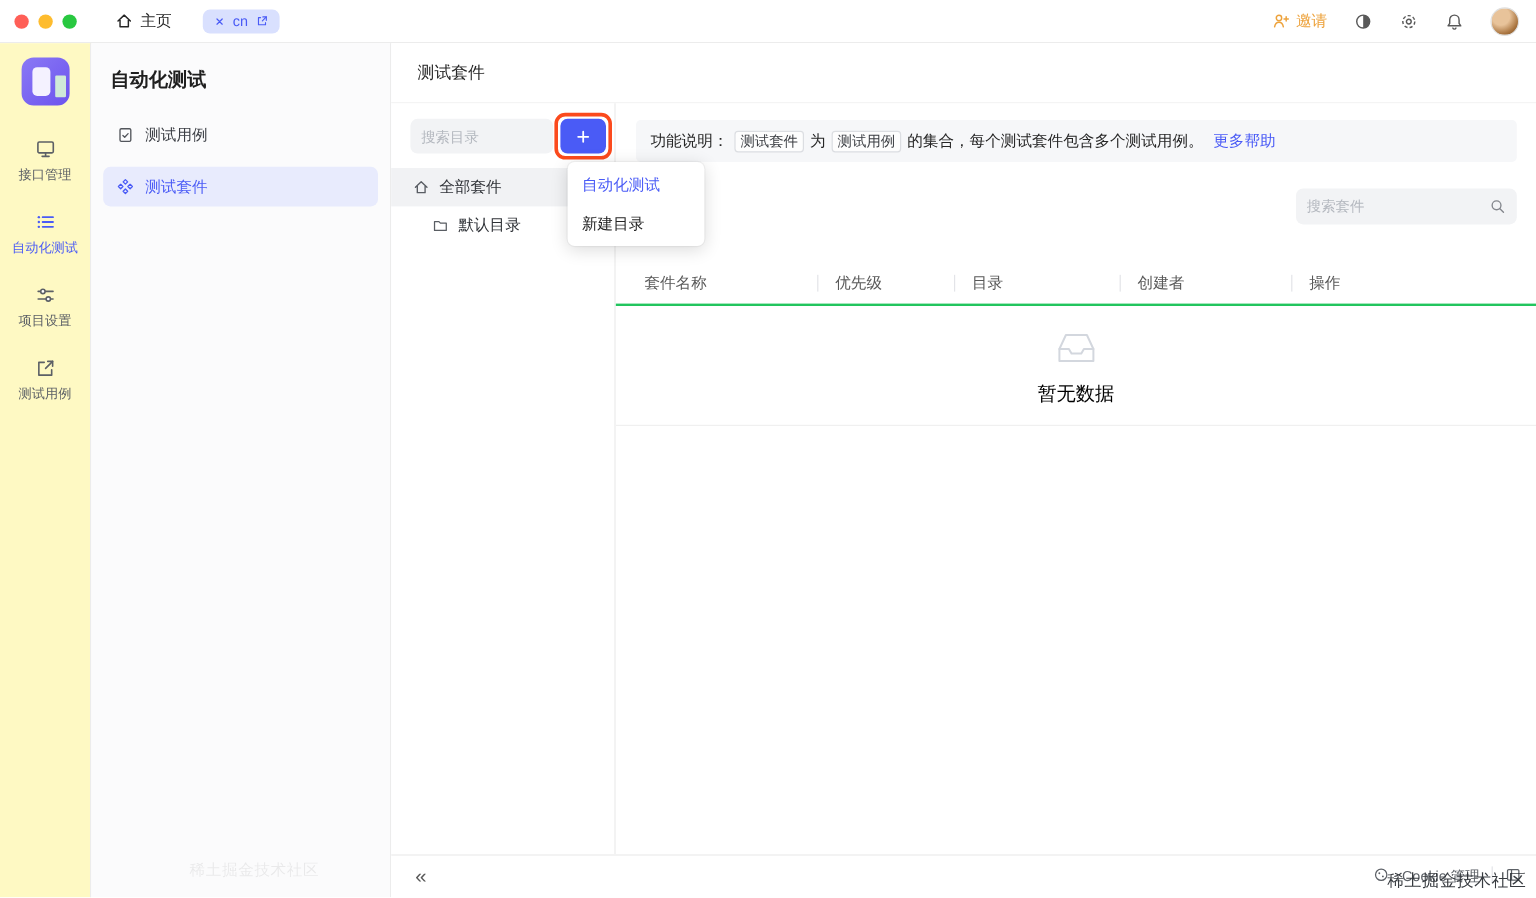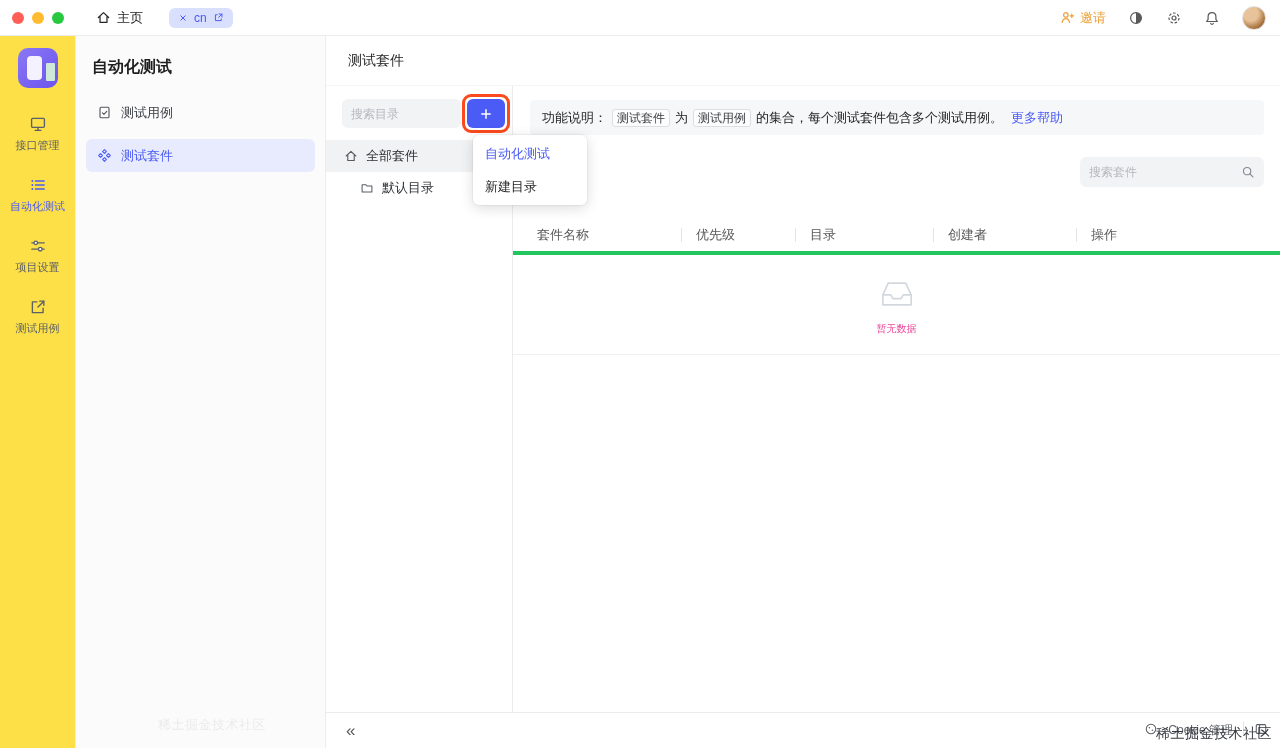--- a/index.html
+++ b/index.html
@@ -29,21 +29,21 @@
   .invite { display:flex; align-items:center; gap:5px; color:#eda23b; font-size:13px; }
   .tb-icon { color:#595959; }
   .avatar {
     width:24px; height:24px; border-radius:50%;
     background:radial-gradient(circle at 35% 30%, #e8c39a 0 35%, #a9743f 70%, #6e4a26 100%);
     border:1px solid #e0e0e0;
   }
 
   
   .primary-sidebar {
-    position:absolute; top:36px; left:0; bottom:0; width:76px; background:#fde047;
+    position:absolute; top:36px; left:0; bottom:0; width:76px; background:#fef9c3;
     border-right:1px solid #ececec; display:flex; flex-direction:column; align-items:center;
   }
   .app-logo {
     width:40px; height:40px; border-radius:10px; margin-top:12px;
     background:linear-gradient(135deg,#8a79f5,#6c53ee); position:relative;
   }
   .app-logo::after {
     content:""; position:absolute; left:9px; top:8px; width:15px; height:24px;
     background:#f4f2ff; border-radius:4px; box-shadow:16px 4px 0 -3px #cfe9d8;
   }
@@ -122,29 +122,29 @@
   .content-search-row { display:flex; justify-content:flex-end; margin:22px 16px 0 0; }
   .suite-search {
     width:184px; height:30px; background:#f2f3f5; border-radius:6px; display:flex; align-items:center; padding:0 9px;
   }
   .suite-search input {
     flex:1; min-width:0; background:transparent; border:none; outline:none; font-size:12px; color:#262626; font-family:inherit;
   }
   .suite-search input::placeholder { color:#b4b8bf; }
   .suite-search .icon { color:#84878d; }
 
-  .table-head { display:flex; align-items:center; height:36px; margin-top:32px; border-bottom:4px solid #22c55e; font-size:13px; color:#595959; }
+  .table-head { display:flex; align-items:center; height:36px; margin-top:32px; border-bottom:2px solid #22c55e; font-size:13px; color:#595959; }
   .th { display:flex; align-items:center; height:100%; }
   .th:first-child { padding-left:24px; }
   .th + .th::before { content:""; width:1px; height:14px; background:#e3e4e8; margin-right:14px; }
   .th.c1 { width:168px; } .th.c2 { width:138px; } .th.c3 { width:114px; } .th.c4 { width:143px; } .th.c5 { flex:1; }
 
   .empty { height:100px; display:flex; flex-direction:column; align-items:center; justify-content:center; gap:8px; border-bottom:1px solid #f0f0f0; }
   .empty .icon { color:#d3d7de; }
-  .empty-text { font-size:10px; color:#ec4899; }
+  .empty-text { font-size:16px; color:#000000; }
 
   
   .bottom-bar {
     position:absolute; left:0; right:0; bottom:0; height:36px; border-top:1px solid #ececec;
     display:flex; align-items:center; padding:0 12px 0 20px; background:#fff;
   }
   .collapse-btn { font-size:17px; color:#595959; cursor:pointer; line-height:1; }
   .bb-right { margin-left:auto; display:flex; align-items:flex-start; gap:10px; color:#5c6066; }
   .bb-label { font-size:12px; color:#5c6066; }
   .bb-sep { width:1px; height:14px; background:#e3e4e8; }

